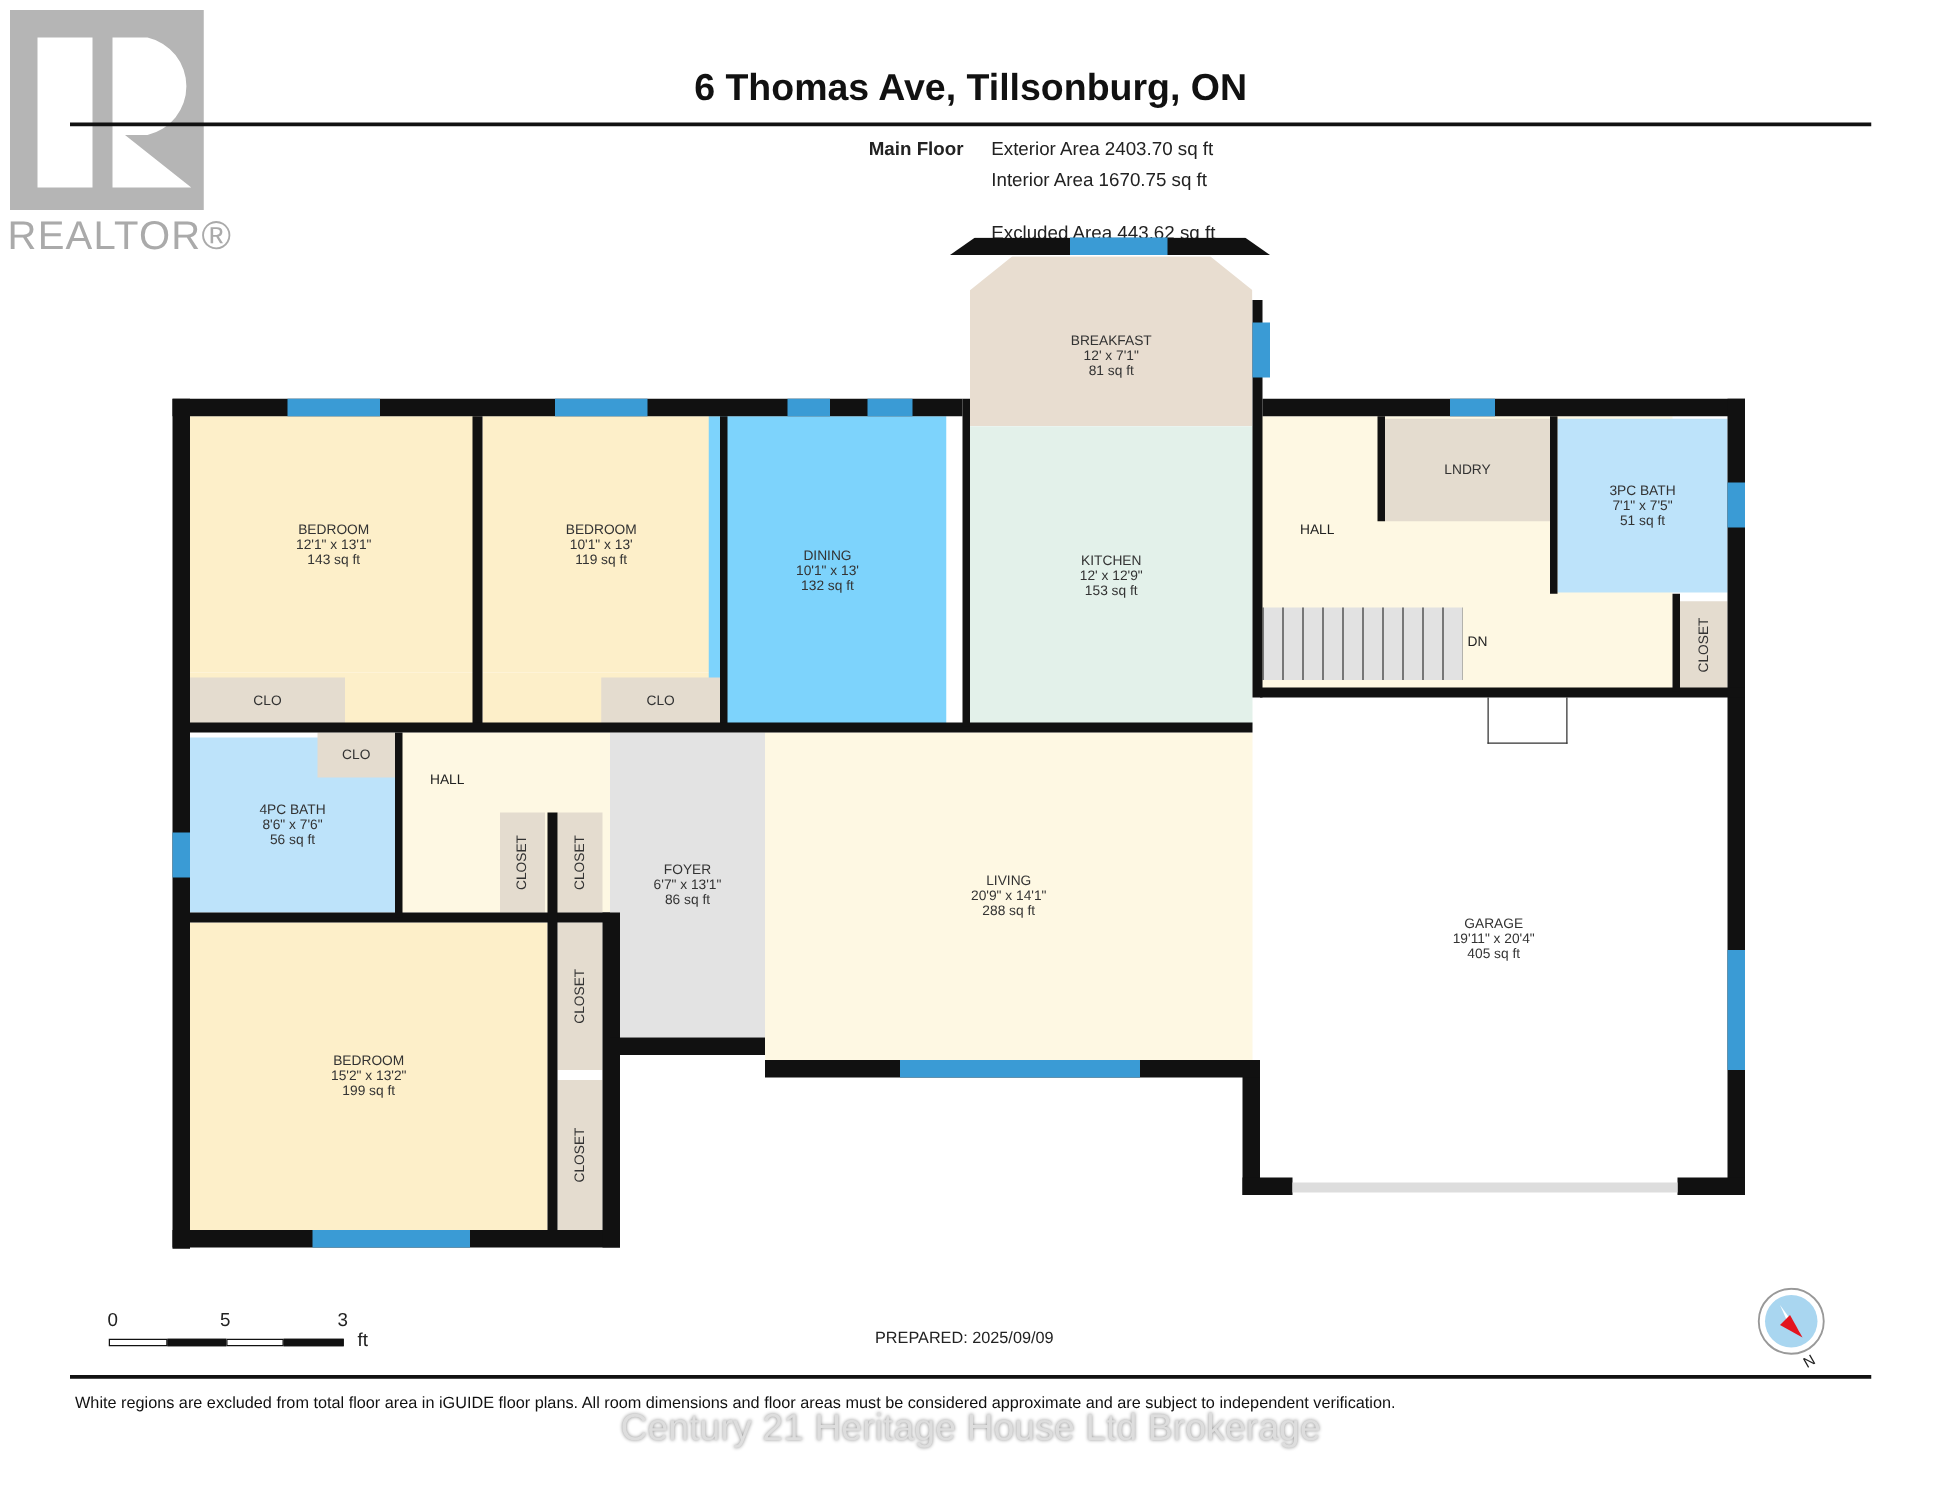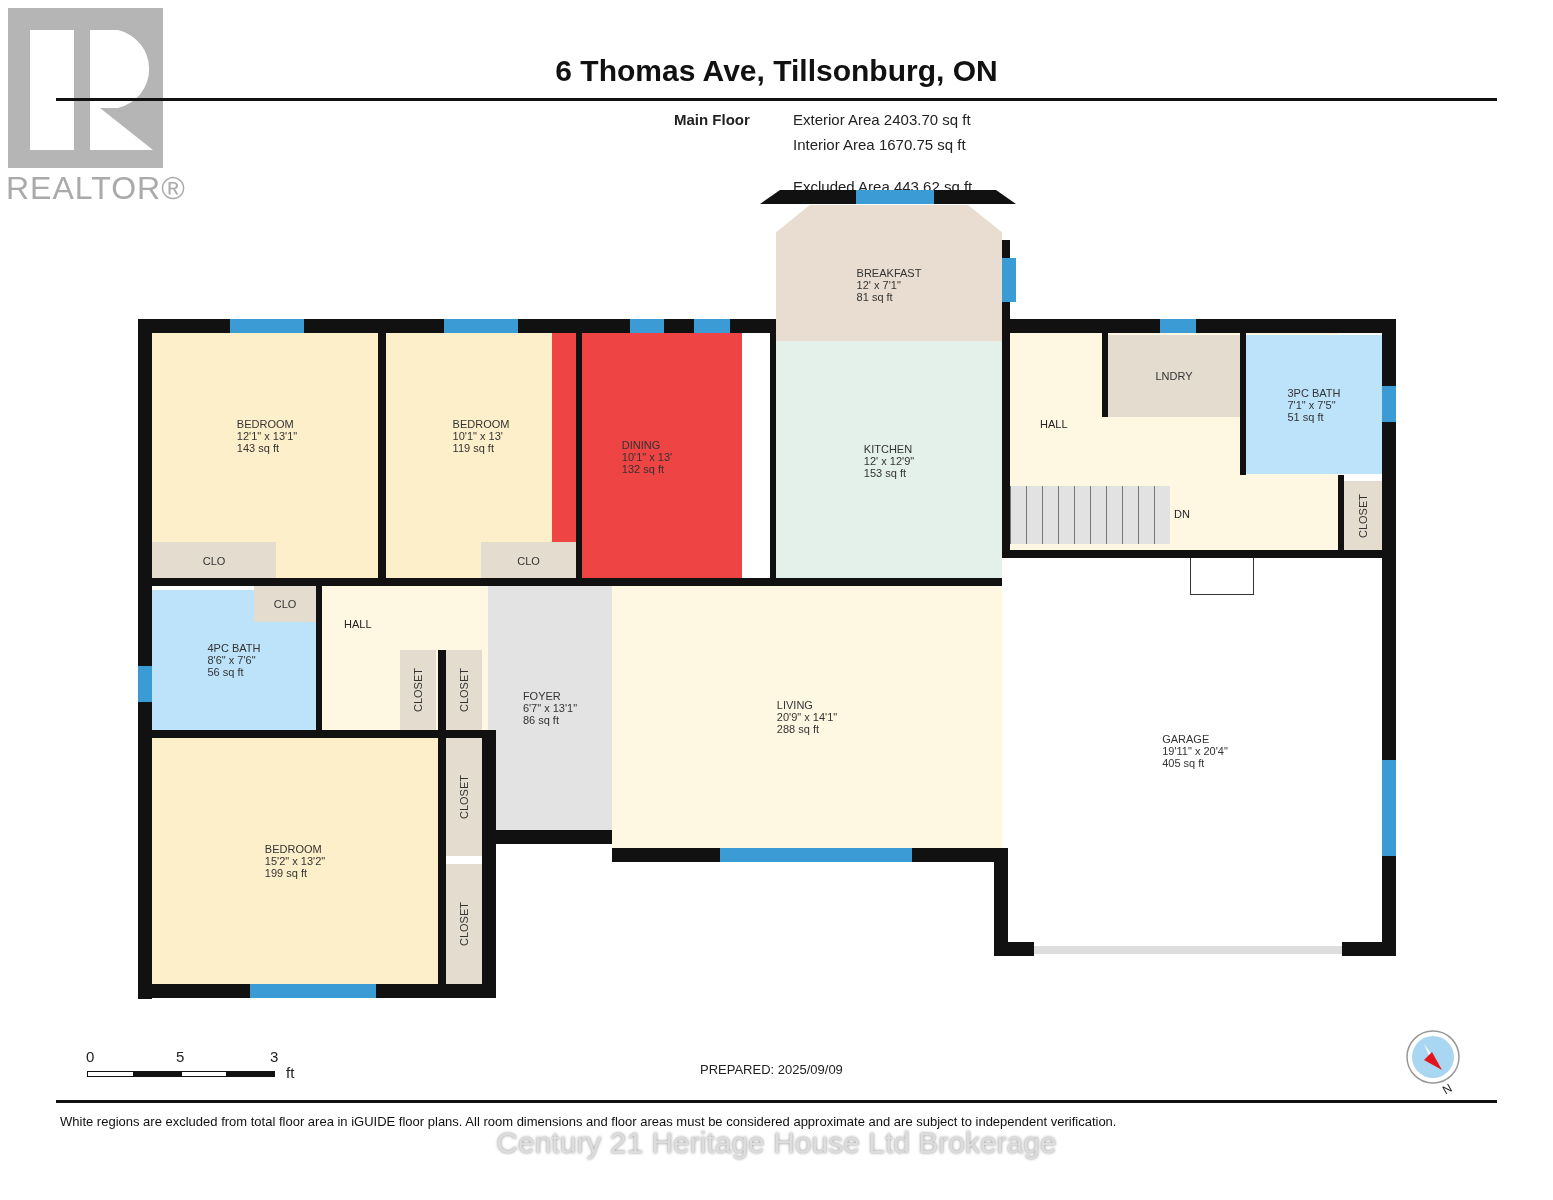--- a/index.html
+++ b/index.html
@@ -2,23 +2,23 @@
 <html><head>
 <meta charset="utf-8">
 <style>
   html, body { margin:0; padding:0; background:#fff; }
   body { width:1553px; height:1200px; position:relative; overflow:hidden; font-family:"Liberation Sans", sans-serif; color:#222; }
   .abs { position:absolute; }
   .logo-box { left:8px; top:8px; width:155px; height:160px; background:#b5b5b5; }
   .logo-text { left:6px; top:170px; font-size:32px; color:#aaa; letter-spacing:1px; }
   .title { left:0; width:1553px; top:54px; text-align:center; font-size:30px; font-weight:bold; color:#111; }
   .rule { height:3px; background:#111; }
-  .floor-label { left:674px; top:111px; font-size:15px; font-weight:bold; }
+  .floor-label { left:695px; top:111px; font-size:15px; font-weight:bold; }
   .area-line { left:793px; font-size:15px; }
-  .room { position:absolute; display:flex; align-items:center; justify-content:center; font-size:11px; line-height:12px; color:#333; box-sizing:border-box; }
+  .room { position:absolute; display:flex; align-items:center; justify-content:center; text-align:center; font-size:11px; line-height:12px; color:#333; box-sizing:border-box; }
   .room .inner { display:flex; flex-direction:column; }
   .wall { position:absolute; background:#111; }
   .win { position:absolute; background:#3a9bd5; }
   .vert { writing-mode:vertical-rl; transform:rotate(180deg); }
   .scale-seg { position:absolute; top:1071px; height:6px; border:1px solid #111; box-sizing:border-box; }
   .small { font-size:15px; }
   .footer { left:60px; top:1114px; font-size:13px; color:#111; }
   .watermark { left:0; width:1553px; top:1126px; text-align:center; font-size:30px; color:#ddd; text-shadow:0 0 3px #888; }
 </style>
 </head>
@@ -51,21 +51,21 @@
   </div>
   <div class="room" style="left:152px;top:538px;width:230px;height:44px;background:#fdefc9;"></div>
   <div class="room" style="left:386px;top:333px;width:190px;height:205px;background:#fdefc9;">
     <div class="inner">
         <span>BEDROOM</span>
         <span>10'1" x 13'</span>
         <span>119 sq ft</span>
       </div>
   </div>
   <div class="room" style="left:386px;top:538px;width:190px;height:44px;background:#fdefc9;"></div>
-  <div class="room" style="left:552px;top:333px;width:190px;height:247px;background:#ef4444;">
+  <div class="room" style="left:567px;top:333px;width:190px;height:247px;background:#7dd3fc;">
     <div class="inner">
         <span>DINING</span>
         <span>10'1" x 13'</span>
         <span>132 sq ft</span>
       </div>
   </div>
   <div class="abs" style="left:776px;top:205px;width:226px;height:136px;background:#e8ddd0;clip-path:polygon(15% 0,85% 0,100% 20%,100% 100%,0 100%,0 20%);"></div>
   <div class="room" style="left:776px;top:240px;width:226px;height:90px;">
     <div class="inner">
         <span>BREAKFAST</span>

